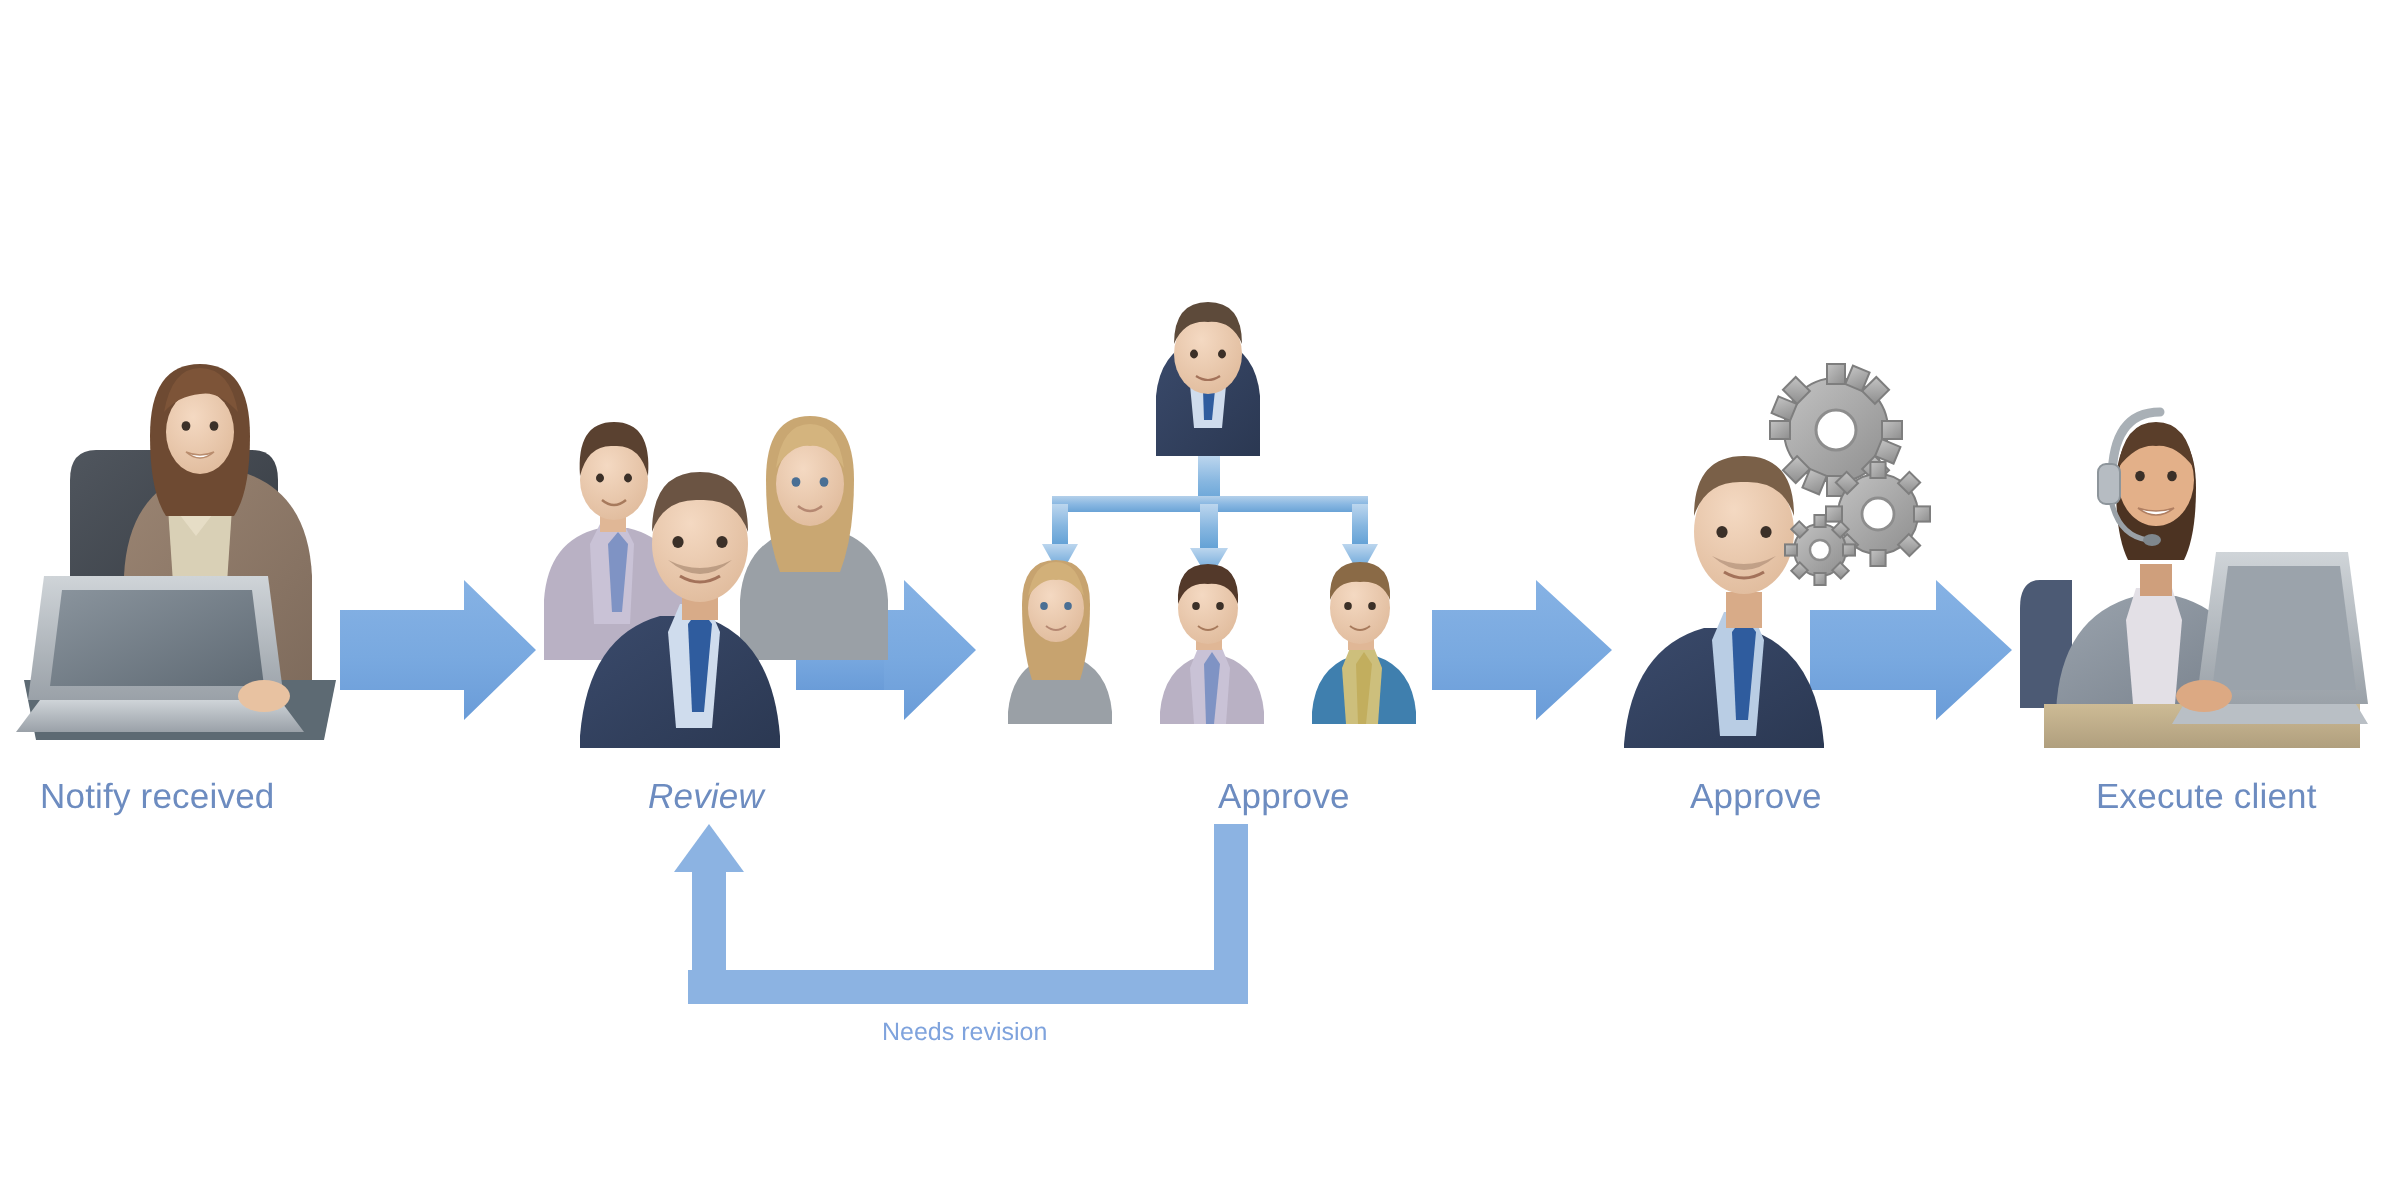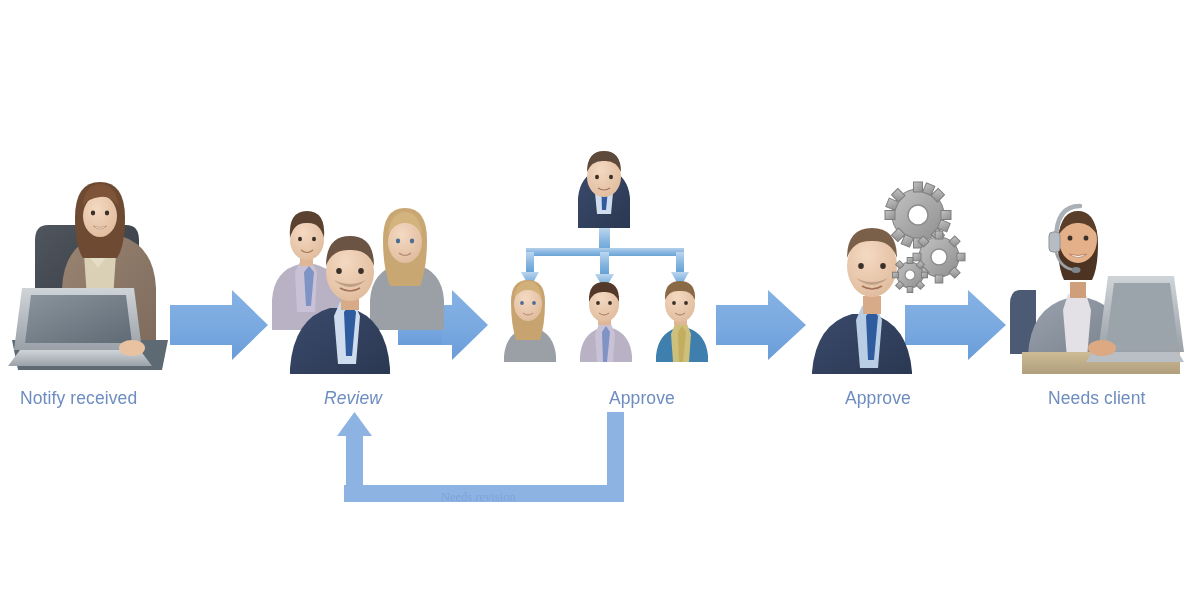--- a/index.html
+++ b/index.html
@@ -355,15 +355,15 @@
 </svg>
 
 <div class="stage-label" style="left:20px;top:388px;">Notify received</div>
 
 <div class="stage-label" style="left:324px;top:388px;font-style:italic;">Review</div>
 
 <div class="stage-label" style="left:609px;top:388px;">Approve</div>
 
 <div class="stage-label" style="left:845px;top:388px;">Approve</div>
 
-<div class="stage-label" style="left:1048px;top:388px;">Needs client</div>
-
-<div class="loop-label" style="left:441px;top:490px;font-family:Liberation Serif, serif;">Needs revision</div>
+<div class="stage-label" style="left:1048px;top:388px;">Execute client</div>
+
+<div class="loop-label" style="left:441px;top:509px;">Needs revision</div>
 
 </body></html>

